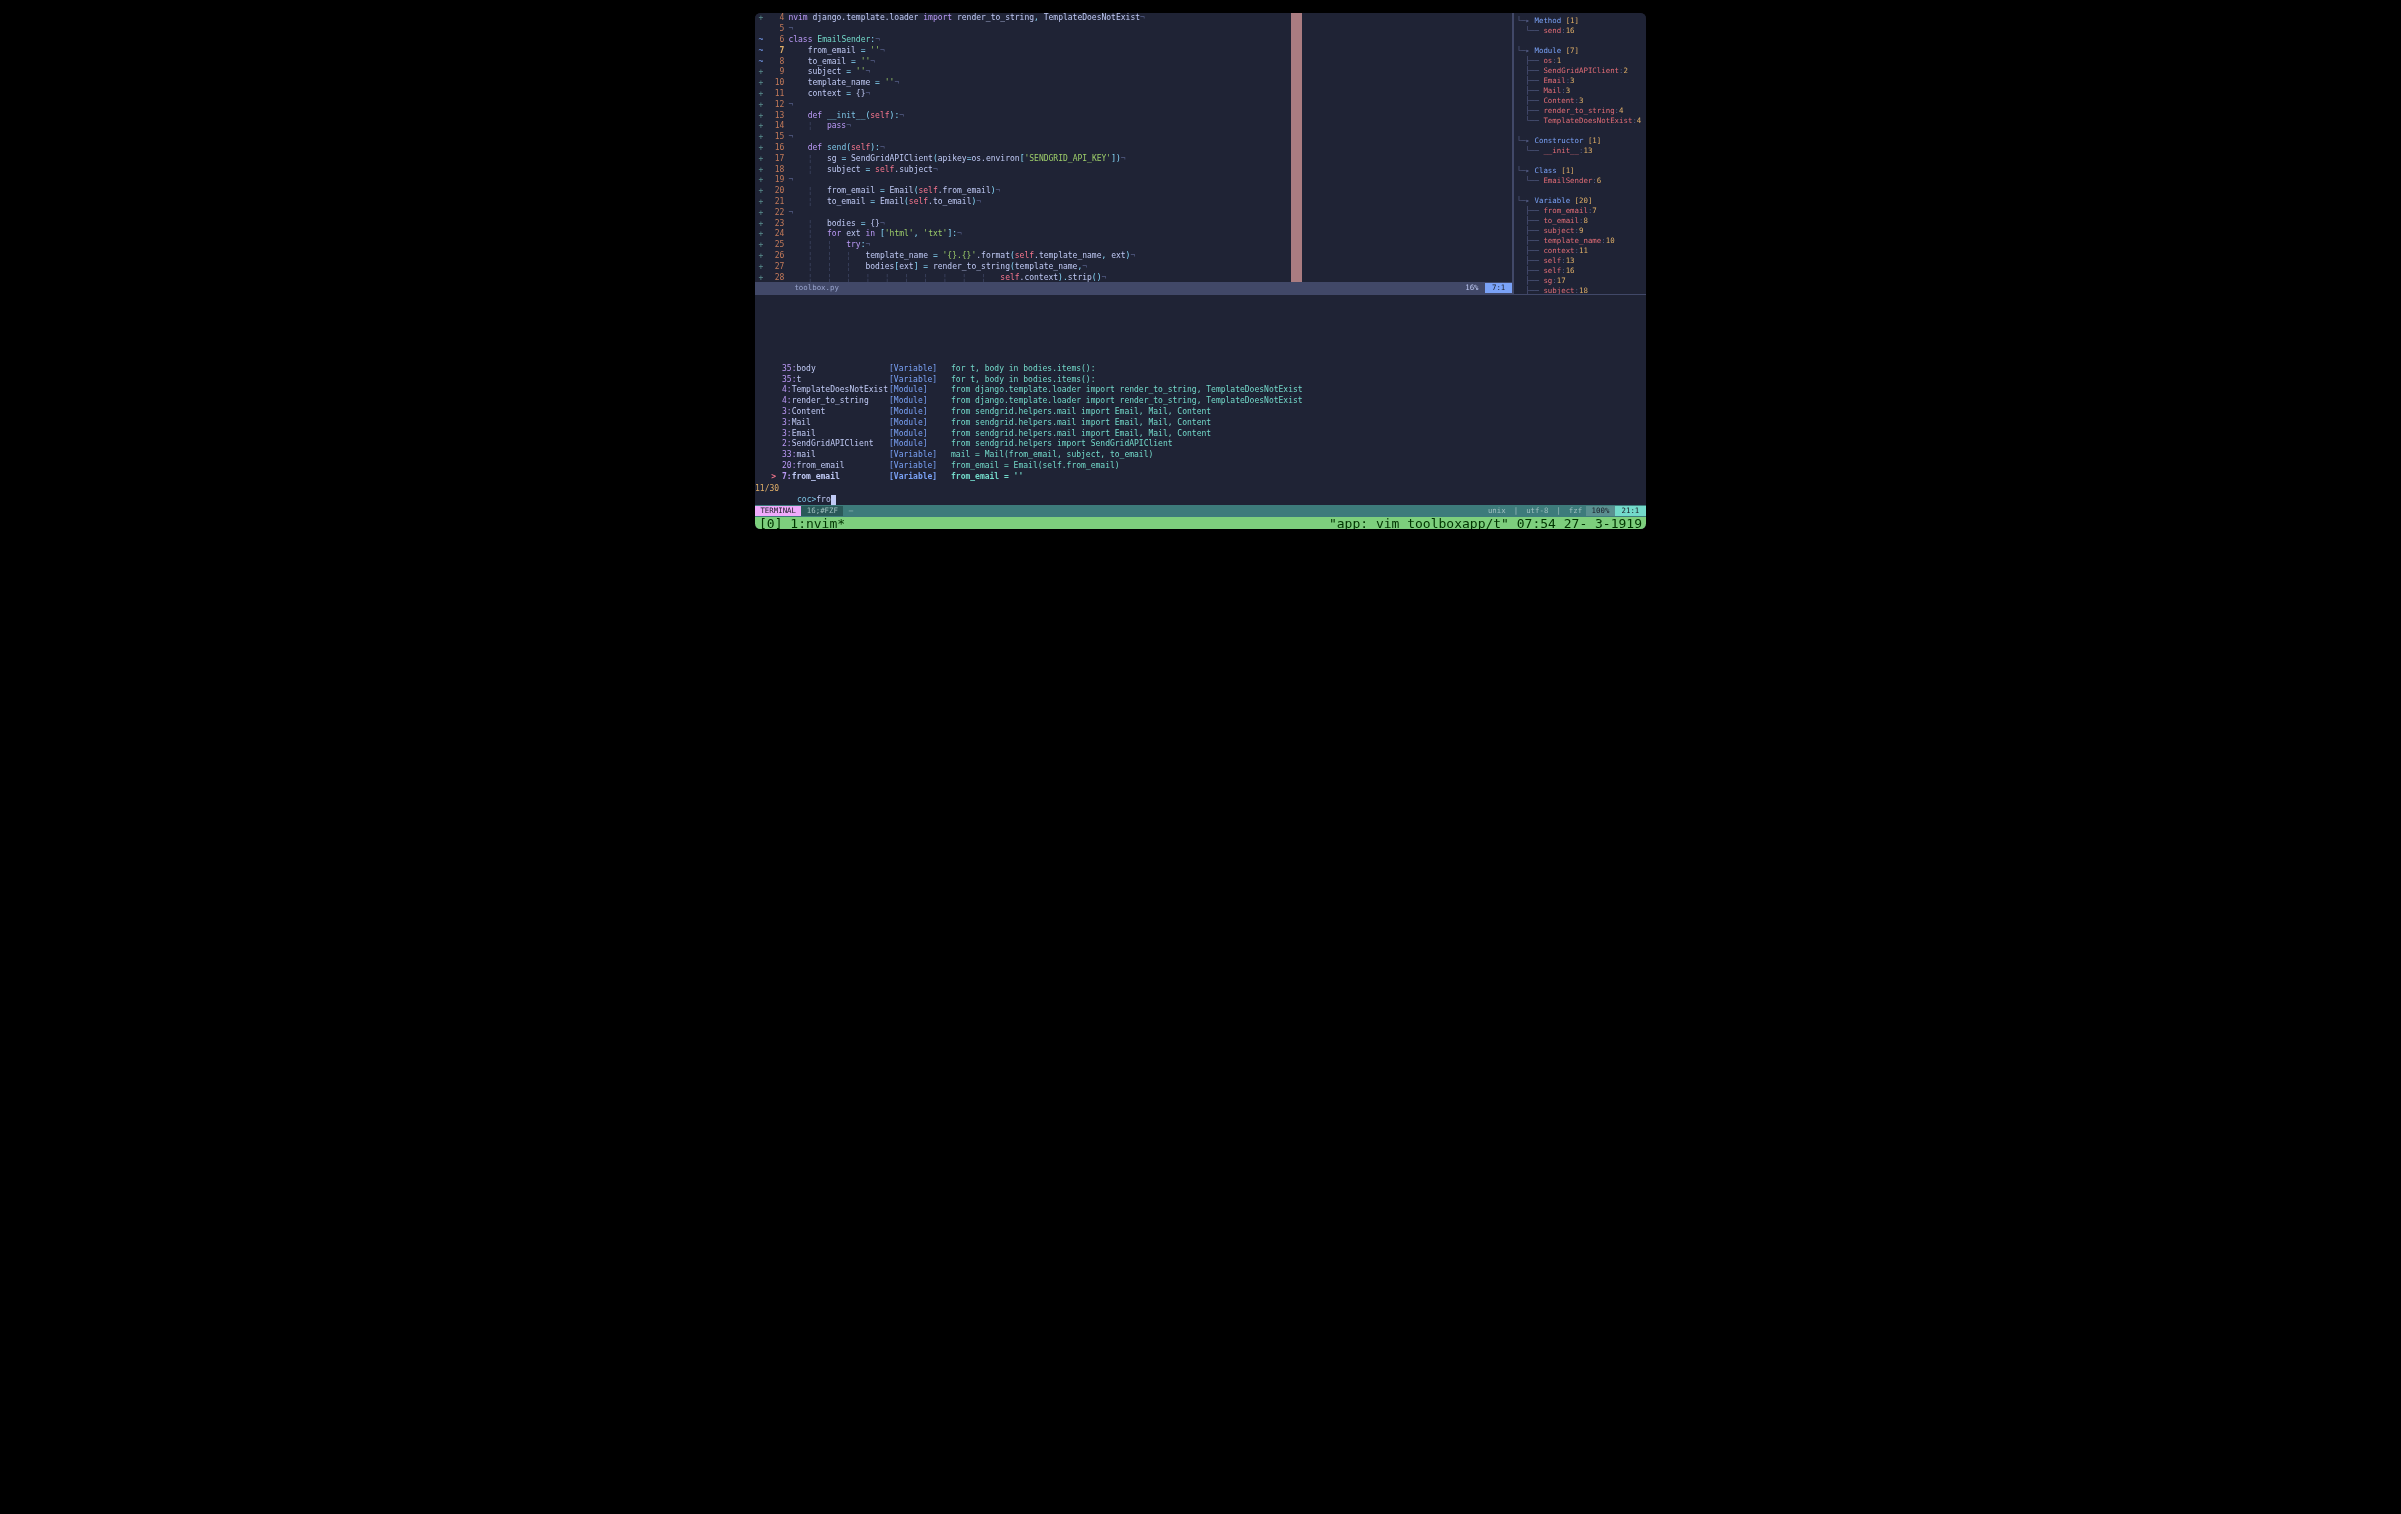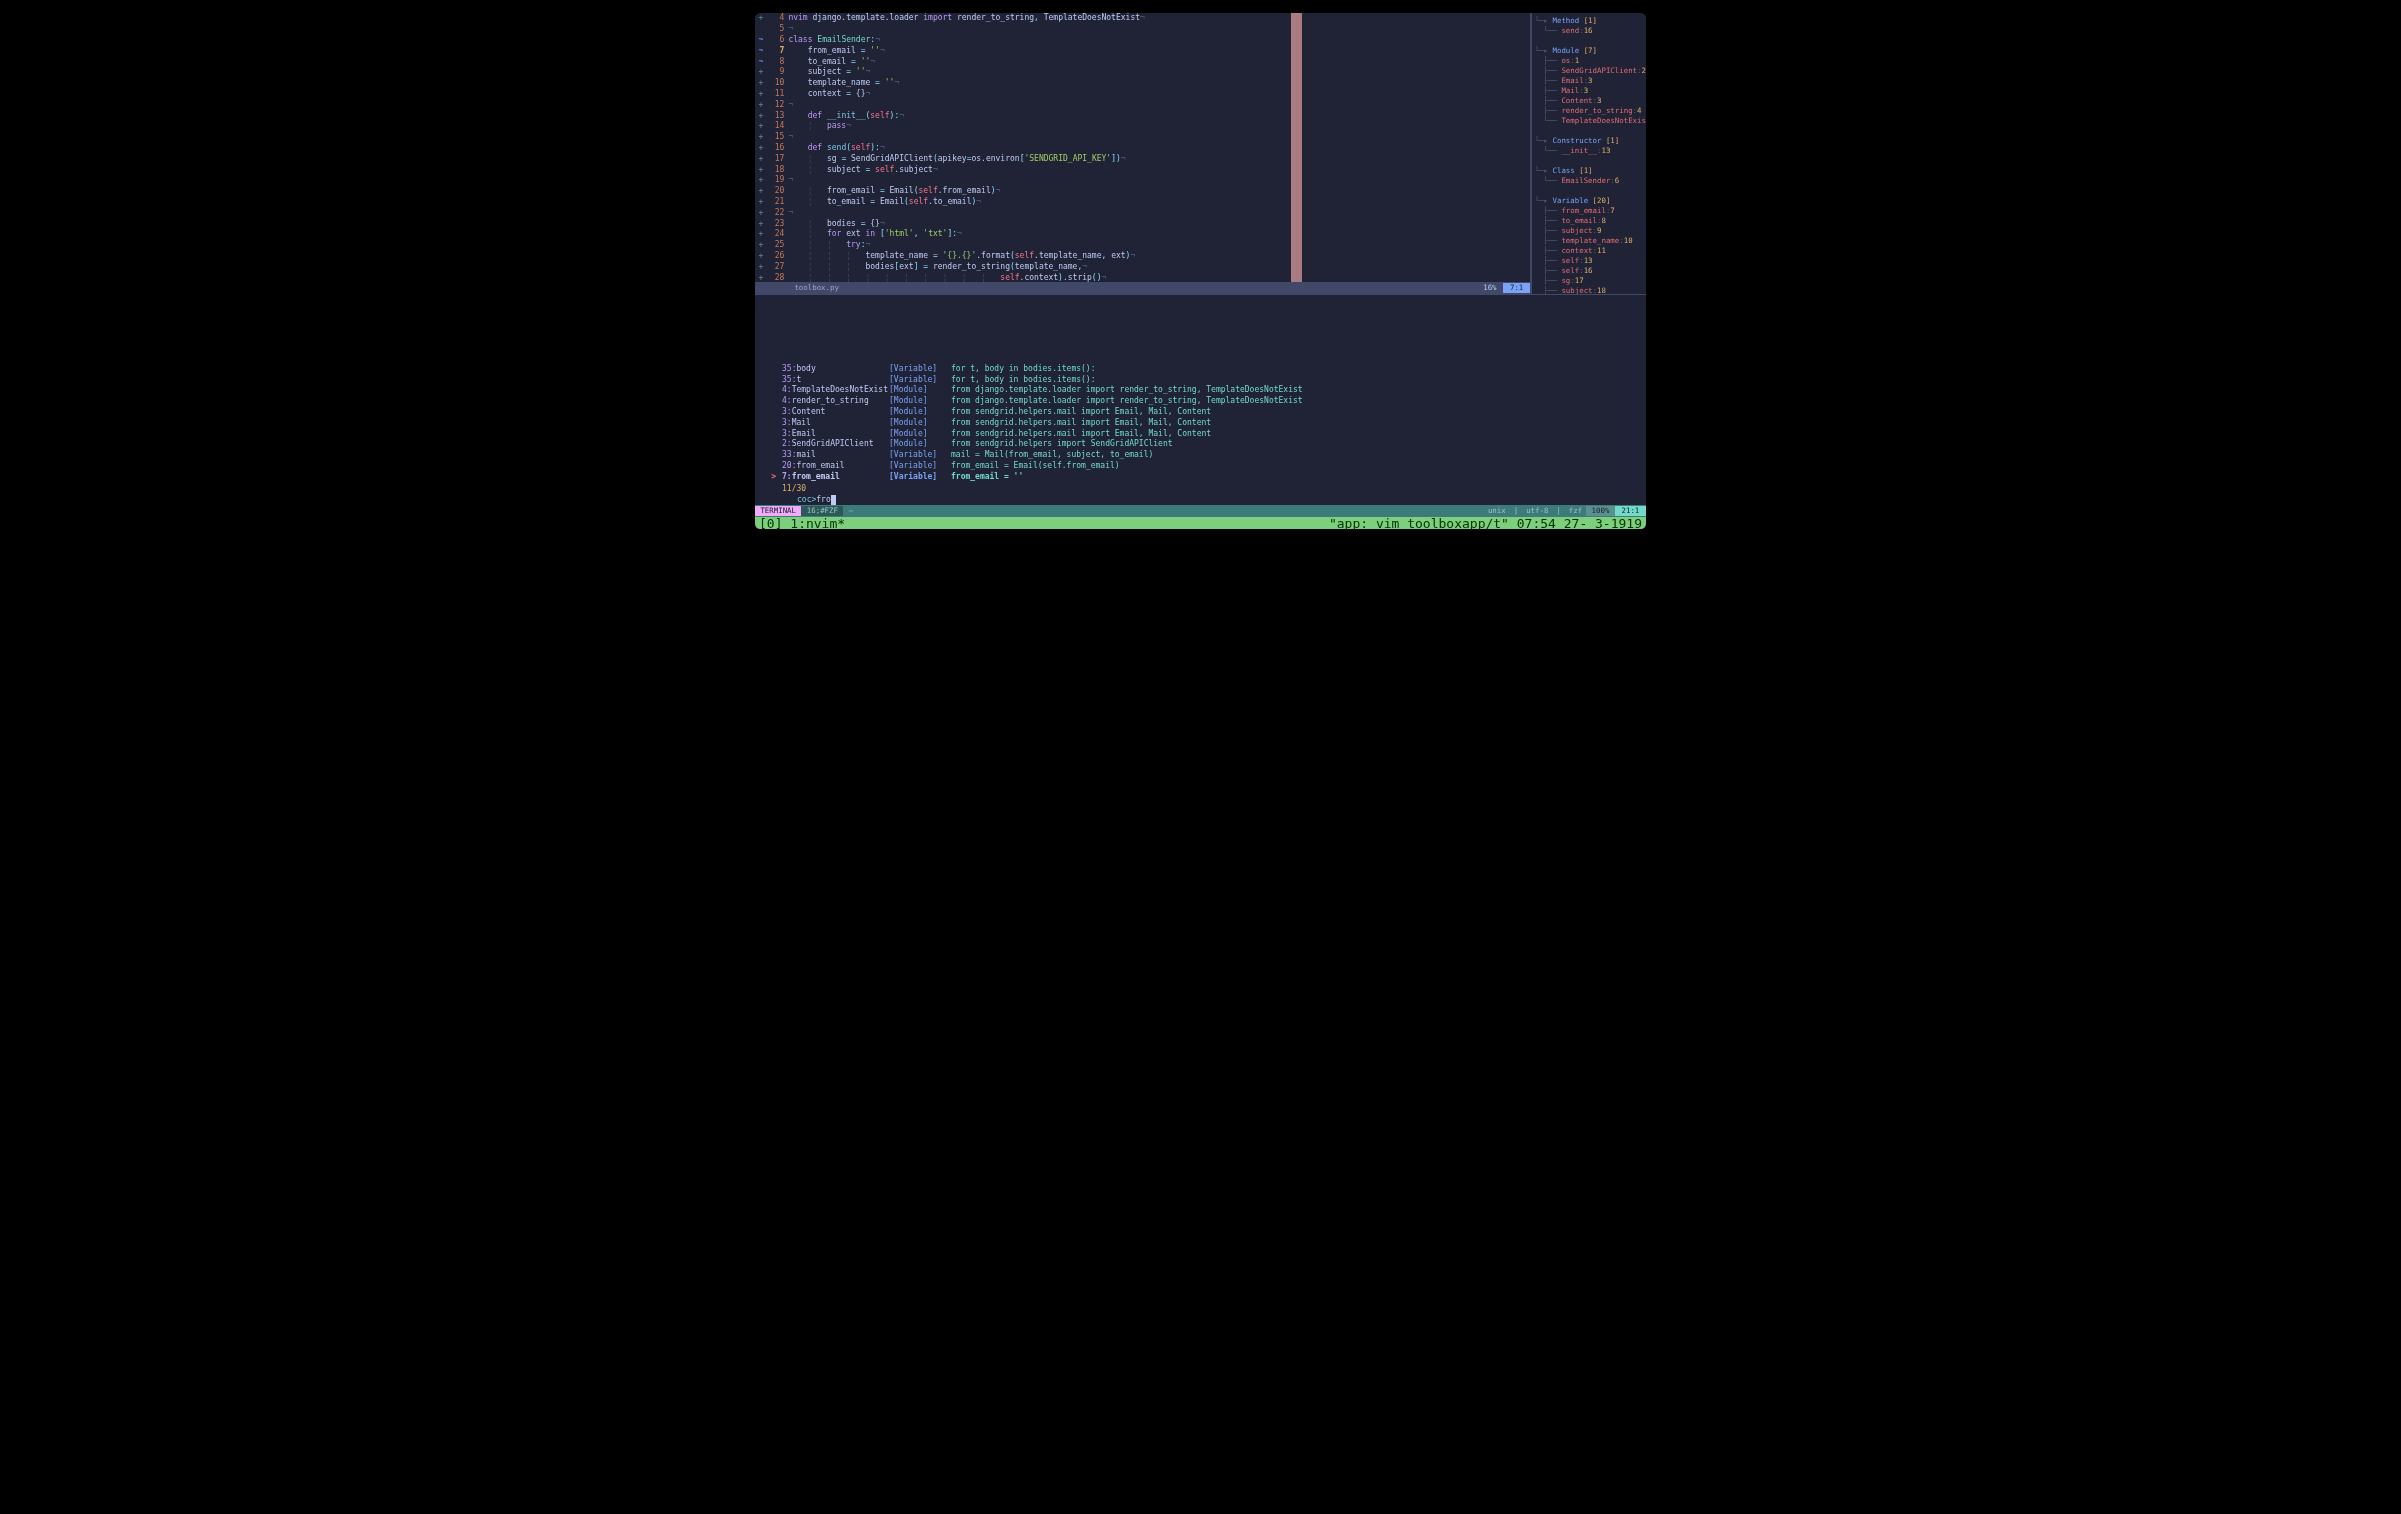--- a/index.html
+++ b/index.html
@@ -83,21 +83,21 @@
   color: #c0caf5;
   height: 12px;
   align-items: center;
   font-size: 7.4px;
 }
 .statusright .fname { flex: 1; padding-left: 5.4px; color: #9aa5ce; margin-left: 34px; }
 .statusright .pc { padding: 0 6.7px; }
 .statusright .pos { background: #7aa2f7; color: #1a1b26; padding: 0 6.7px; }
 
 .vista-pane {
-  width: 116px;
+  width: 134px;
   border-left: 2.7px solid #414868;
   display: flex;
   flex-direction: column;
   font-size: 7.4px;
   padding-top: 2.7px;
   overflow: hidden;
   position: relative;
 }
 .vista-border {
   position: absolute;
@@ -122,21 +122,21 @@
 .lower-blank { height: 67px; }
 .fzf-list { padding: 1.3px 6.7px 1.3px 27px; }
 .fzf-row { display: flex; white-space: pre; }
 .fzf-row.sel { background: transparent; font-weight: bold; }
 .fzf-row .marker { width: 10.7px; color: #f7768e; margin-left: -10.7px; }
 .fzf-loc { width: 107px; }
 .fzf-kind { width: 62px; color: #7aa2f7; }
 .fzf-ctx { color: #73daca; }
 .fzf-loc .ln { color: #bb9af7; }
 .fzf-loc .nm { color: #c0caf5; }
-.fzf-count { color: #e0af68; padding-left: 27px; }
+.fzf-count { color: #e0af68; }
 .fzf-prompt { display: flex; padding-left: 27px; }
 .fzf-prompt .tag { color: #7dc4e4; margin-left: 15px; }
 .fzf-prompt .inp { color: #c0caf5; }
 .fzf-prompt .cur { background: #c0caf5; width: 5.4px; display: inline-block; }
 
 .status-bottom {
   display: flex;
   background: #3d7b7b;
   color: #1a1b26;
   height: 12px;

